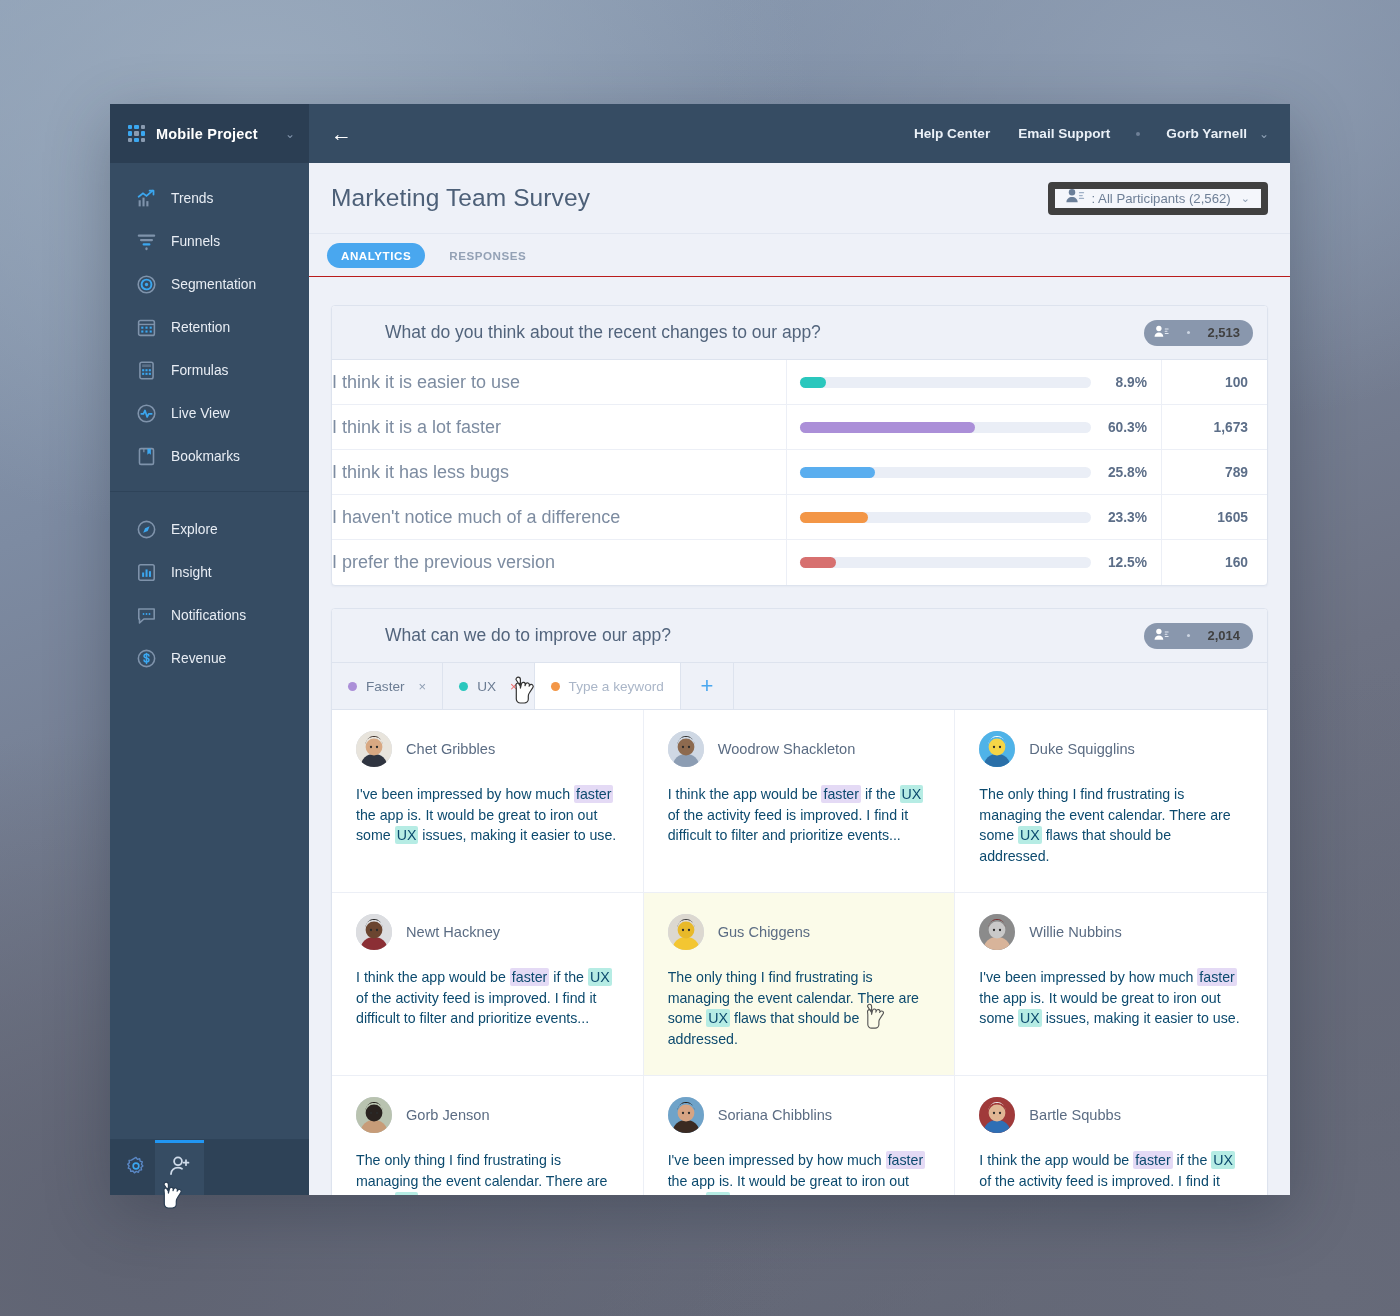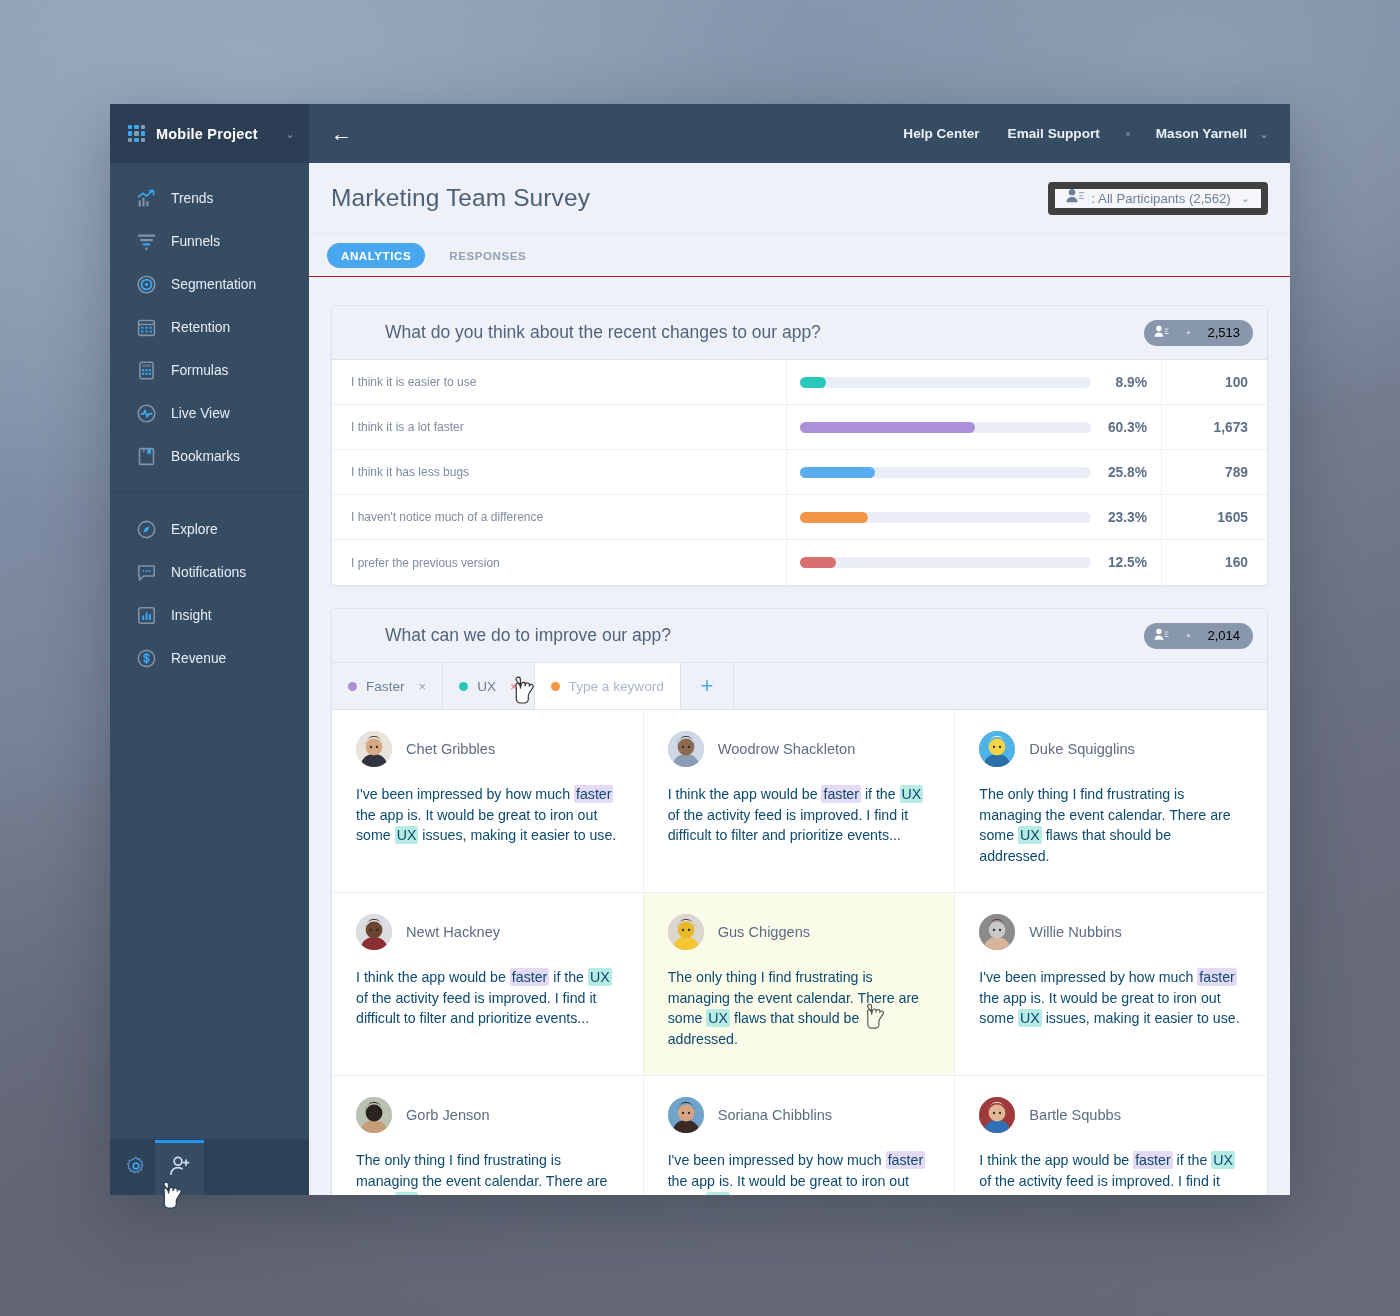--- a/index.html
+++ b/index.html
@@ -121,31 +121,31 @@
   .card {
     background:#fff; border:1px solid #dde3ee; border-radius:4px;
     box-shadow:0 1px 2px rgba(80,95,125,.05); margin-bottom:22px; overflow:hidden;
   }
   .card-head {
     background:#eef1f8; height:54px; display:flex; align-items:center;
     padding:0 14px 0 19px; border-bottom:1px solid #dde3ee;
   }
   .card-q { font-size:17.5px; color:#52647c;margin-left:34px; }
   .count-badge {
-    margin-left:auto; background:#8997ad; color:#000000; border-radius:13px;
+    margin-left:auto; background:#8997ad; color:#404040; border-radius:13px;
     height:26px; display:flex; align-items:center; gap:17px; padding:0 13px 0 10px;
-    font-size:13px; font-weight:normal;
+    font-size:13px; font-weight:bold;
   }
   .count-badge .bdot { width:3px;height:3px;border-radius:50%;background:#ccd5e2; }
 
   
   .ans-row { display:flex; align-items:stretch; border-bottom:1px solid #eceff6; height:45px; }
   .ans-row:last-child { border-bottom:none; }
-  .ans-label { flex:1; display:flex; align-items:center; padding-left:19px;
-    font-size:12px; color:#7d8ca1; border-right:1px solid #eceff6; }
+  .ans-label { flex:1; display:flex; align-items:center; 
+    font-size:18px; color:#7d8ca1; border-right:1px solid #eceff6; }
   .ans-bar-cell { width:375px; flex:0 0 375px; display:flex; align-items:center;
     padding:0 14px 0 13px; border-right:1px solid #eceff6; gap:1px; }
   .bar-track { width:291px; height:11px; border-radius:6px; background:#eaeef6; position:relative; }
   .bar-fill { position:absolute; left:0; top:0; bottom:0; border-radius:6px; }
   .ans-pct { margin-left:auto; font-size:13.8px; color:#5c6e88; font-weight:bold; }
   .ans-count { width:105px; flex:0 0 105px; display:flex; align-items:center;
     justify-content:flex-end; padding-right:19px; font-size:13.8px; color:#5c6e88; font-weight:bold; }
 
   
   .kw-bar { display:flex; align-items:stretch; height:47px; background:#eef1f8;
@@ -300,42 +300,42 @@
           <svg viewBox="0 0 24 24" fill="none">
               <circle cx="12" cy="12" r="9.3" stroke="#7f93ab" stroke-width="1.8"></circle>
               <path d="M15.6 8.4l-2.2 5.2-5.2 2.2 2.2-5.2z" fill="#3ba7f0"></path>
             </svg>
         </span>
         <span>Explore</span>
       </div>
       <div class="nav-item">
         <span class="nav-ico">
           <svg viewBox="0 0 24 24" fill="none">
+              <rect x="3.2" y="3.2" width="17.6" height="17.6" rx="2" stroke="#7f93ab" stroke-width="1.8"></rect>
+              <g fill="#3ba7f0">
+                <rect x="7" y="12" width="2.3" height="5"></rect>
+                <rect x="10.9" y="8.5" width="2.3" height="8.5"></rect>
+                <rect x="14.8" y="10.5" width="2.3" height="6.5"></rect>
+              </g>
+            </svg>
+        </span>
+        <span>Insight</span>
+      </div>
+      <div class="nav-item">
+        <span class="nav-ico">
+          <svg viewBox="0 0 24 24" fill="none">
               <path d="M3.2 4.5h17.6v11.5H9l-5 4.5v-4.5H3.2z" stroke="#7f93ab" stroke-width="1.8" stroke-linejoin="round"></path>
               <g fill="#3ba7f0">
                 <circle cx="8.6" cy="10.3" r="1.05"></circle>
                 <circle cx="12" cy="10.3" r="1.05"></circle>
                 <circle cx="15.4" cy="10.3" r="1.05"></circle>
               </g>
             </svg>
         </span>
         <span>Notifications</span>
-      </div>
-      <div class="nav-item">
-        <span class="nav-ico">
-          <svg viewBox="0 0 24 24" fill="none">
-              <rect x="3.2" y="3.2" width="17.6" height="17.6" rx="2" stroke="#7f93ab" stroke-width="1.8"></rect>
-              <g fill="#3ba7f0">
-                <rect x="7" y="12" width="2.3" height="5"></rect>
-                <rect x="10.9" y="8.5" width="2.3" height="8.5"></rect>
-                <rect x="14.8" y="10.5" width="2.3" height="6.5"></rect>
-              </g>
-            </svg>
-        </span>
-        <span>Insight</span>
       </div>
       <div class="nav-item">
         <span class="nav-ico">
           <svg viewBox="0 0 24 24" fill="none">
               <circle cx="12" cy="12" r="9.3" stroke="#7f93ab" stroke-width="1.8"></circle>
               <path d="M12 6.3v11.4" stroke="#3ba7f0" stroke-width="1.7" stroke-linecap="round"></path>
               <path d="M14.8 9.2c0-1.2-1.3-2-2.8-2s-2.8.8-2.8 2 1.3 1.9 2.8 2.2 2.8.9 2.8 2.2-1.3 2.1-2.8 2.1-2.8-.9-2.8-2.1" stroke="#3ba7f0" stroke-width="1.7" fill="none" stroke-linecap="round"></path>
             </svg>
         </span>
         <span>Revenue</span>
@@ -365,21 +365,21 @@
   </aside>
 
   <section id="main">
 
     <header class="topbar">
       <span class="back-arrow">←</span>
       <div class="top-links">
         <span class="top-link">Help Center</span>
         <span class="top-link">Email Support</span>
         <span class="top-dot"></span>
-        <span class="top-user">Mason Yarnell</span>
+        <span class="top-user">Gorb Yarnell</span>
         <span class="top-caret">⌄</span>
       </div>
     </header>
 
     <div class="title-row">
       <h1 class="page-title">Marketing Team Survey</h1>
       <div class="participants">
         <span>
           <svg width="19" height="16" viewBox="0 0 24 20">
             <circle cx="7.6" cy="5.4" r="4.1" fill="#6b7f99"></circle>

